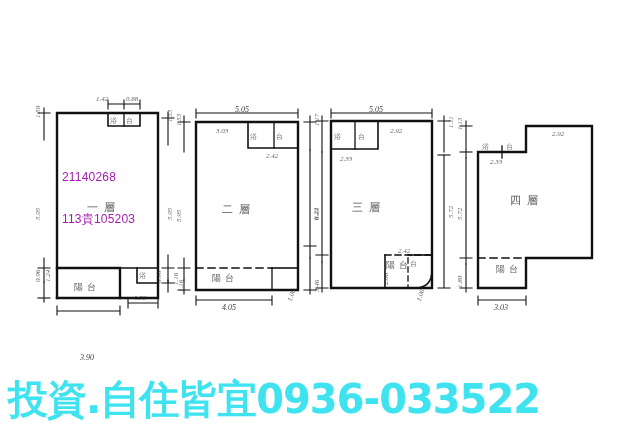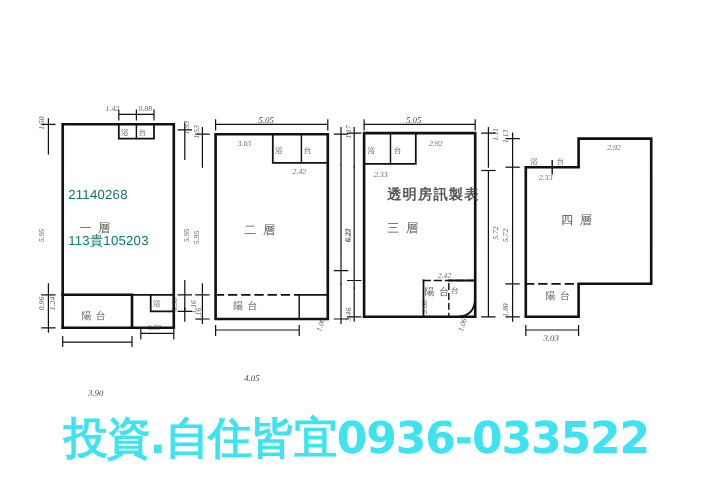--- a/index.html
+++ b/index.html
@@ -15,21 +15,21 @@
   
   .plan-svg{position:absolute;left:0;top:0;width:640px;height:442px;}
 
   
   .idblock{
     position:absolute;
     left:62px;top:142px;
     font-family:"Liberation Sans", sans-serif;
     font-size:12px;
     line-height:14px;
-    color:#0f766e;
+    color:#a21caf;
     white-space:pre;
     letter-spacing:.2px;
   }
   .idblock div{white-space:nowrap;}
 
   .floorlabel{
     position:absolute;
     font-family:"DejaVu Sans", sans-serif;
     font-size:11px;
     color:#2b2b2b;
@@ -84,21 +84,20 @@
   .dim.v{transform:rotate(-90deg);transform-origin:left top;}
   .dim.v2{transform:rotate(-72deg);transform-origin:left top;}
 
   
   #banner{
     position:absolute;
     left:0;top:368px;
     width:640px;height:62px;
     display:flex;align-items:center;
     overflow:hidden;
-    justify-content:center;
   }
   #banner .btxt{
     font-family:"DejaVu Sans", sans-serif;
     font-size:40px;
     font-weight:bold;
     color:#3fe3f0;
     letter-spacing:-1px;
     white-space:nowrap;
     margin-left:8px;
     line-height:1;
@@ -200,23 +199,22 @@
         <path d="M478 300 L526 300 M478 296 L478 305 M526 296 L526 305"></path>
       </g>
     </g>
   </svg>
 
   <div class="idblock">
     <div>21140268</div>
     <div>113貴105203</div>
   </div>
 
-  <div class="watermark">透明房訊製表</div>
-
-  <div class="floorlabel" style="left:72px;top:200px;">一層</div>
+
+  <div class="floorlabel" style="left:87px;top:200px;">一層</div>
   <div class="floorlabel" style="left:222px;top:202px;">二層</div>
   <div class="floorlabel" style="left:352px;top:200px;">三層</div>
   <div class="floorlabel" style="left:510px;top:193px;">四層</div>
 
   <div class="balcony" style="left:74px;top:281px;">陽台</div>
   <div class="balcony" style="left:212px;top:272px;">陽台</div>
   <div class="balcony" style="left:386px;top:259px;">陽台</div>
   <div class="balcony" style="left:496px;top:263px;">陽台</div>
 
   <div class="roomlbl" style="left:110px;top:116px;">浴</div>
@@ -245,21 +243,21 @@
 
   <div class="dim" style="left:235px;top:105px;">5.05</div>
   <div class="dim sm" style="left:216px;top:127px;">3.03</div>
   <div class="dim sm" style="left:266px;top:152px;">2.42</div>
   <div class="dim sm v" style="left:175px;top:126px;">1.53</div>
   <div class="dim sm v" style="left:175px;top:222px;">5.95</div>
   <div class="dim sm v" style="left:177px;top:292px;">1.16</div>
   <div class="dim sm v" style="left:313px;top:126px;">1.17</div>
   <div class="dim sm v" style="left:313px;top:220px;">6.23</div>
   <div class="dim sm v" style="left:313px;top:292px;">3.46</div>
-  <div class="dim" style="left:222px;top:303px;margin-top:36px;">4.05</div>
+  <div class="dim" style="left:222px;top:303px;">4.05</div>
   <div class="dim sm v2" style="left:286px;top:300px;">1.06</div>
 
   <div class="dim" style="left:369px;top:105px;">5.05</div>
   <div class="dim sm" style="left:390px;top:127px;">2.92</div>
   <div class="dim sm" style="left:340px;top:155px;">2.33</div>
   <div class="dim sm v" style="left:312px;top:220px;">6.22</div>
   <div class="dim sm v" style="left:447px;top:128px;">1.11</div>
   <div class="dim sm v" style="left:447px;top:218px;">5.72</div>
   <div class="dim sm" style="left:398px;top:247px;">2.42</div>
   <div class="dim sm v" style="left:382px;top:285px;">2.08</div>

